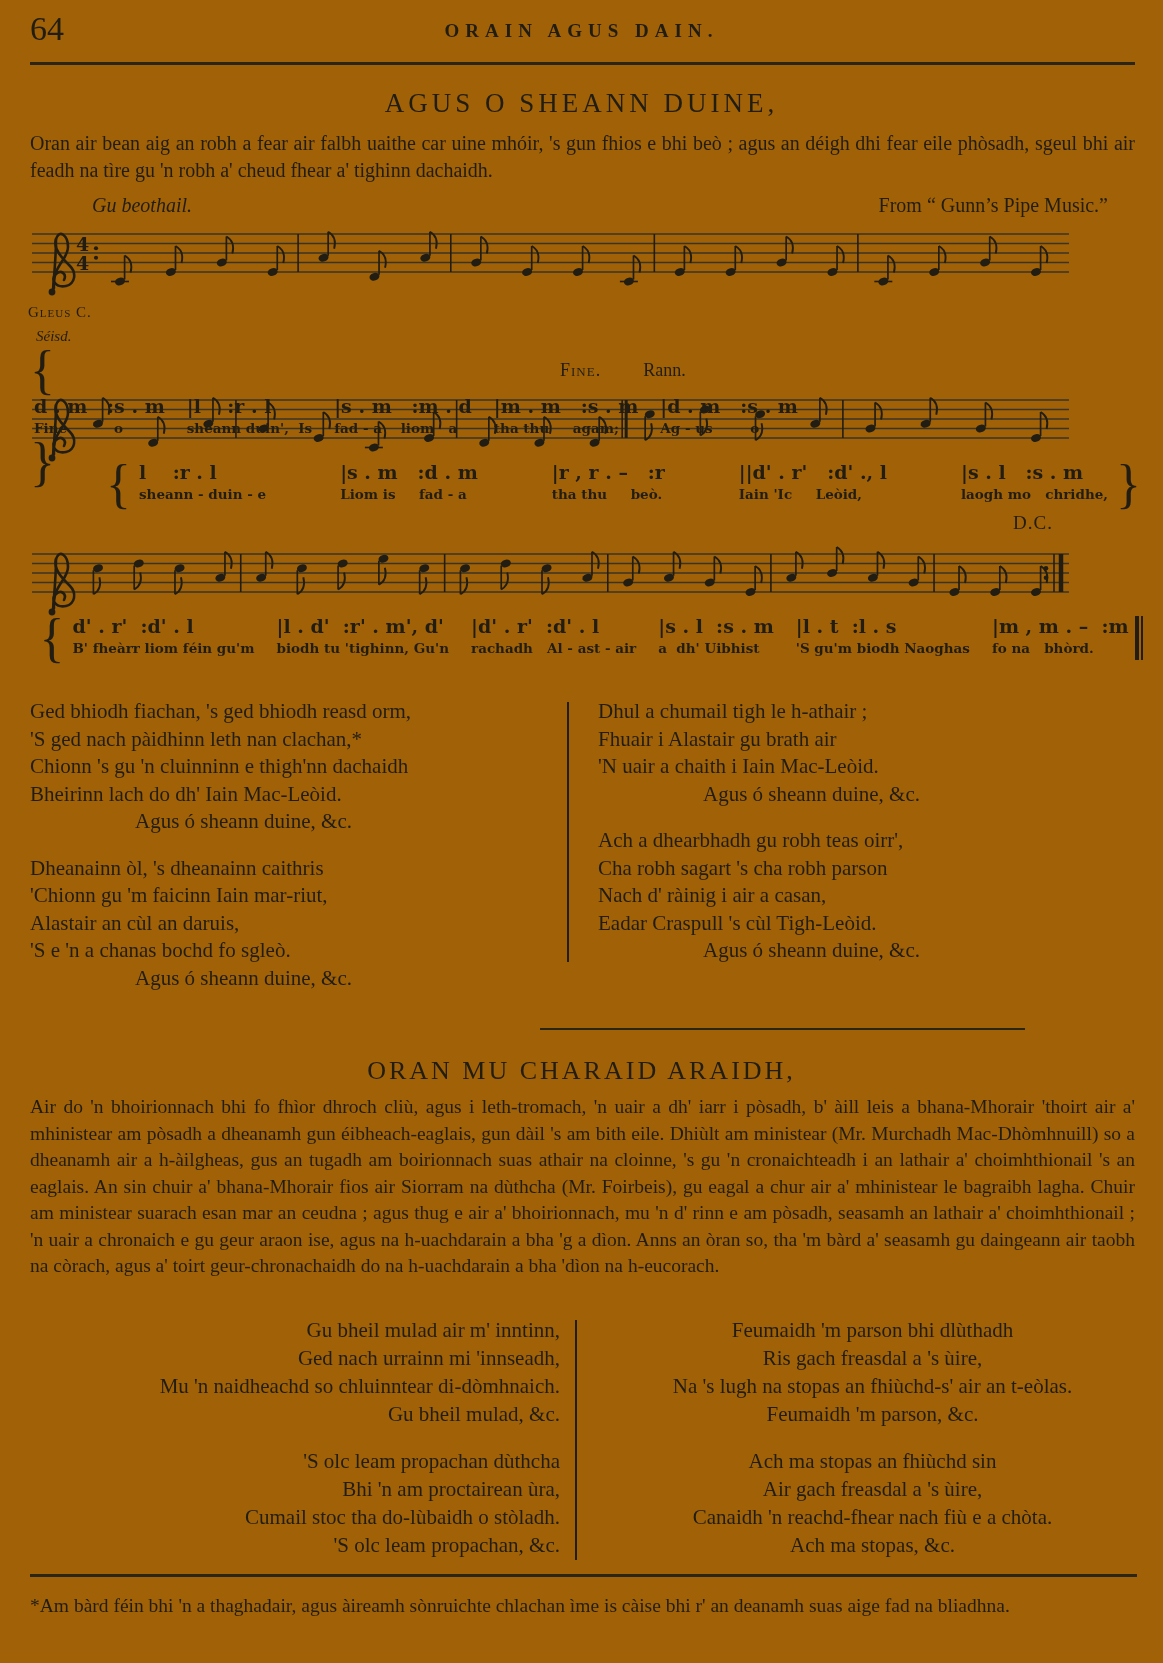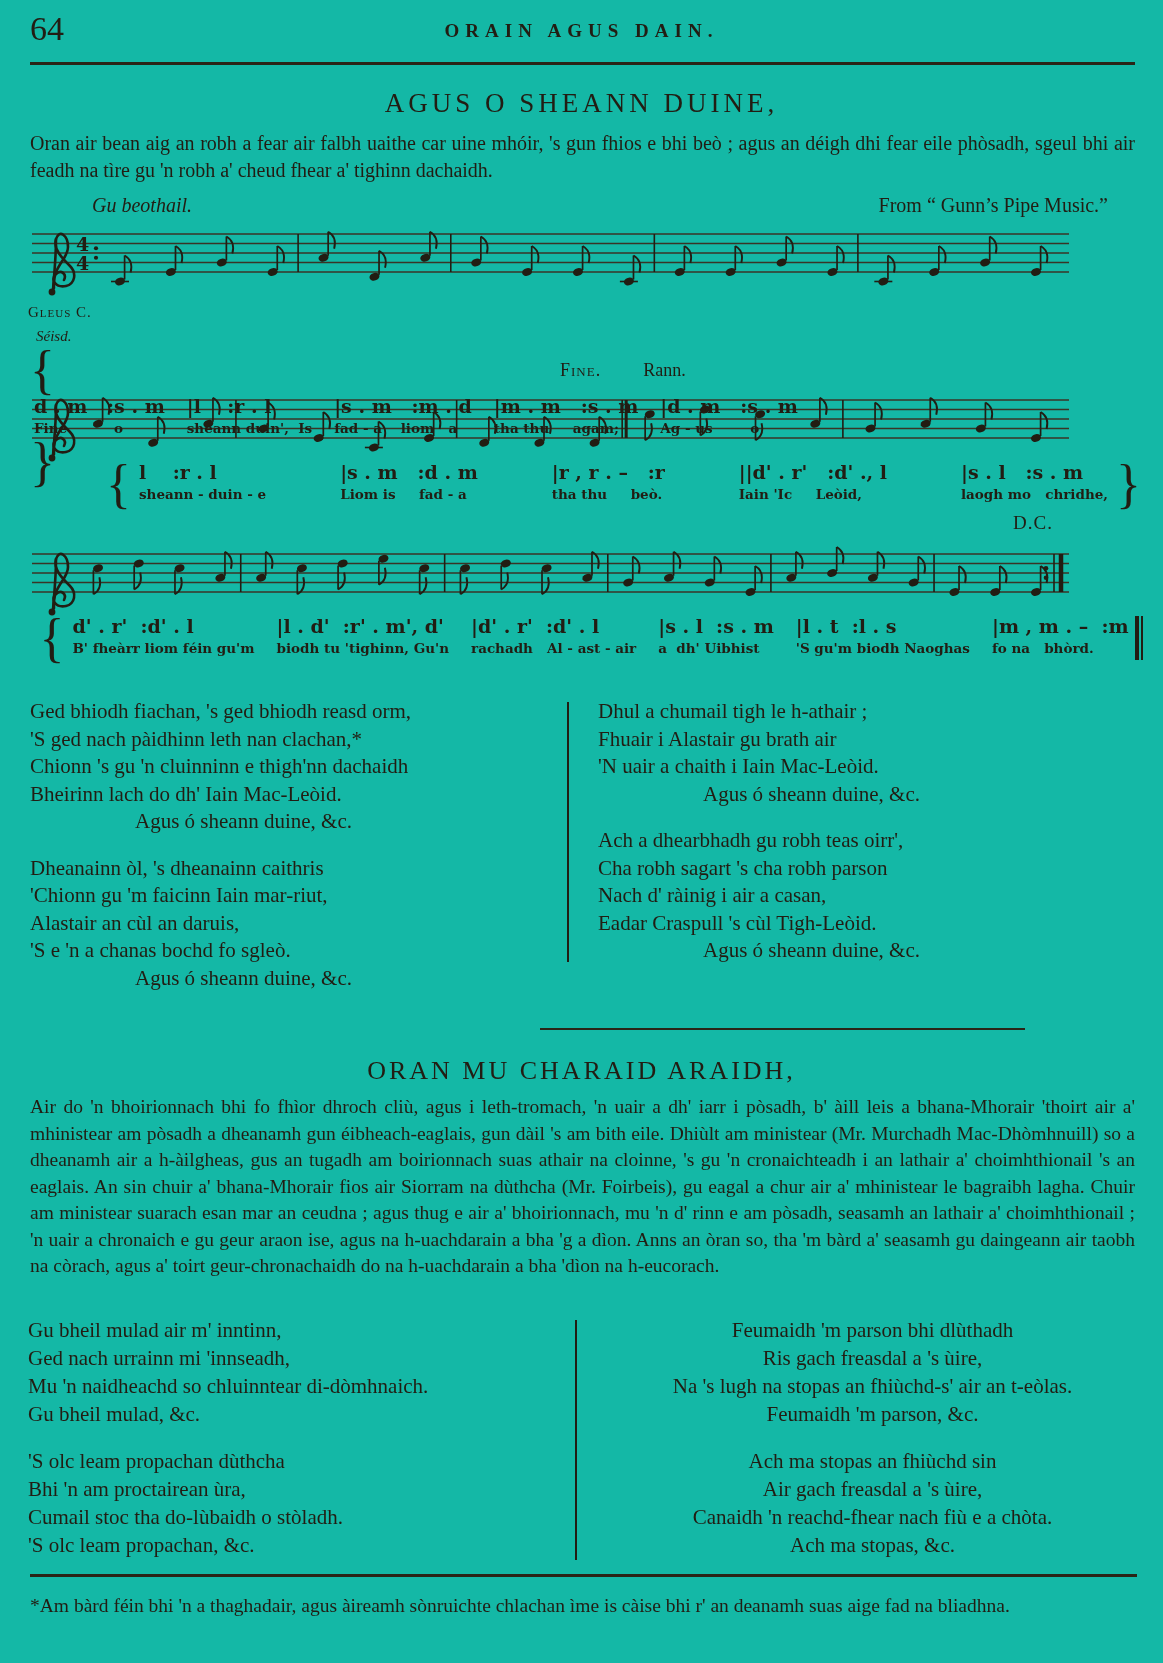--- a/index.html
+++ b/index.html
@@ -1,16 +1,16 @@
 <!DOCTYPE html>
 <html><head>
 <meta charset="utf-8">
 <style>
   html,body{margin:0;padding:0;background:#d8d2b0;}
-  #page{position:relative;width:1163px;height:1663px;background:#14b8a6;color:#221d13;
+  #page{position:relative;width:1163px;height:1663px;background:#a16207;color:#221d13;
         font-family:"Liberation Serif", serif;overflow:hidden;}
   .abs{position:absolute;}
   
   #pgnum{left:30px;top:10px;font-size:34px;font-weight:400;}
   #runhead{left:0;right:0;top:20px;text-align:center;font-size:19px;font-weight:700;letter-spacing:6px;}
   .rule{height:3px;background:#2a2517;}
   #rule1{left:30px;right:28px;top:62px;}
   #title1{left:0;right:0;top:88px;text-align:center;font-size:27px;letter-spacing:4px;}
   #intro{left:30px;width:1105px;top:130px;font-size:20px;line-height:27px;text-align:justify;}
   
@@ -37,21 +37,21 @@
   
   .versecol{font-size:21px;line-height:27.5px;}
   .vgap{height:19px;}
   .refrain1{padding-left:105px;}
   #v1-left{left:30px;top:698px;width:525px;}
   #v1-right{left:598px;top:698px;width:545px;}
   #vdiv1{left:567px;top:702px;width:2px;height:260px;background:#221d13;}
   #rule-mid{left:540px;top:1028px;width:485px;height:2px;background:#2a2517;}
   #title2{left:0;right:0;top:1056px;text-align:center;font-size:26px;letter-spacing:3px;}
   #para2{left:30px;width:1105px;top:1094px;font-size:19.5px;line-height:26.5px;text-align:justify;}
-  #v2-left{left:28px;top:1316px;width:532px;text-align:left;}
+  #v2-left{left:28px;top:1316px;width:532px;text-align:right;}
   #v2-right{left:600px;top:1316px;width:545px;text-align:center;}
   #vdiv2{left:575px;top:1320px;width:2px;height:240px;background:#221d13;}
   .versecol2{font-size:21px;line-height:28px;}
   #rule2{left:30px;right:26px;top:1574px;}
   #footnote{left:30px;width:1105px;top:1592px;font-size:19.5px;line-height:27px;}
 </style>
 </head>
 <body>
 
 <div id="page">

